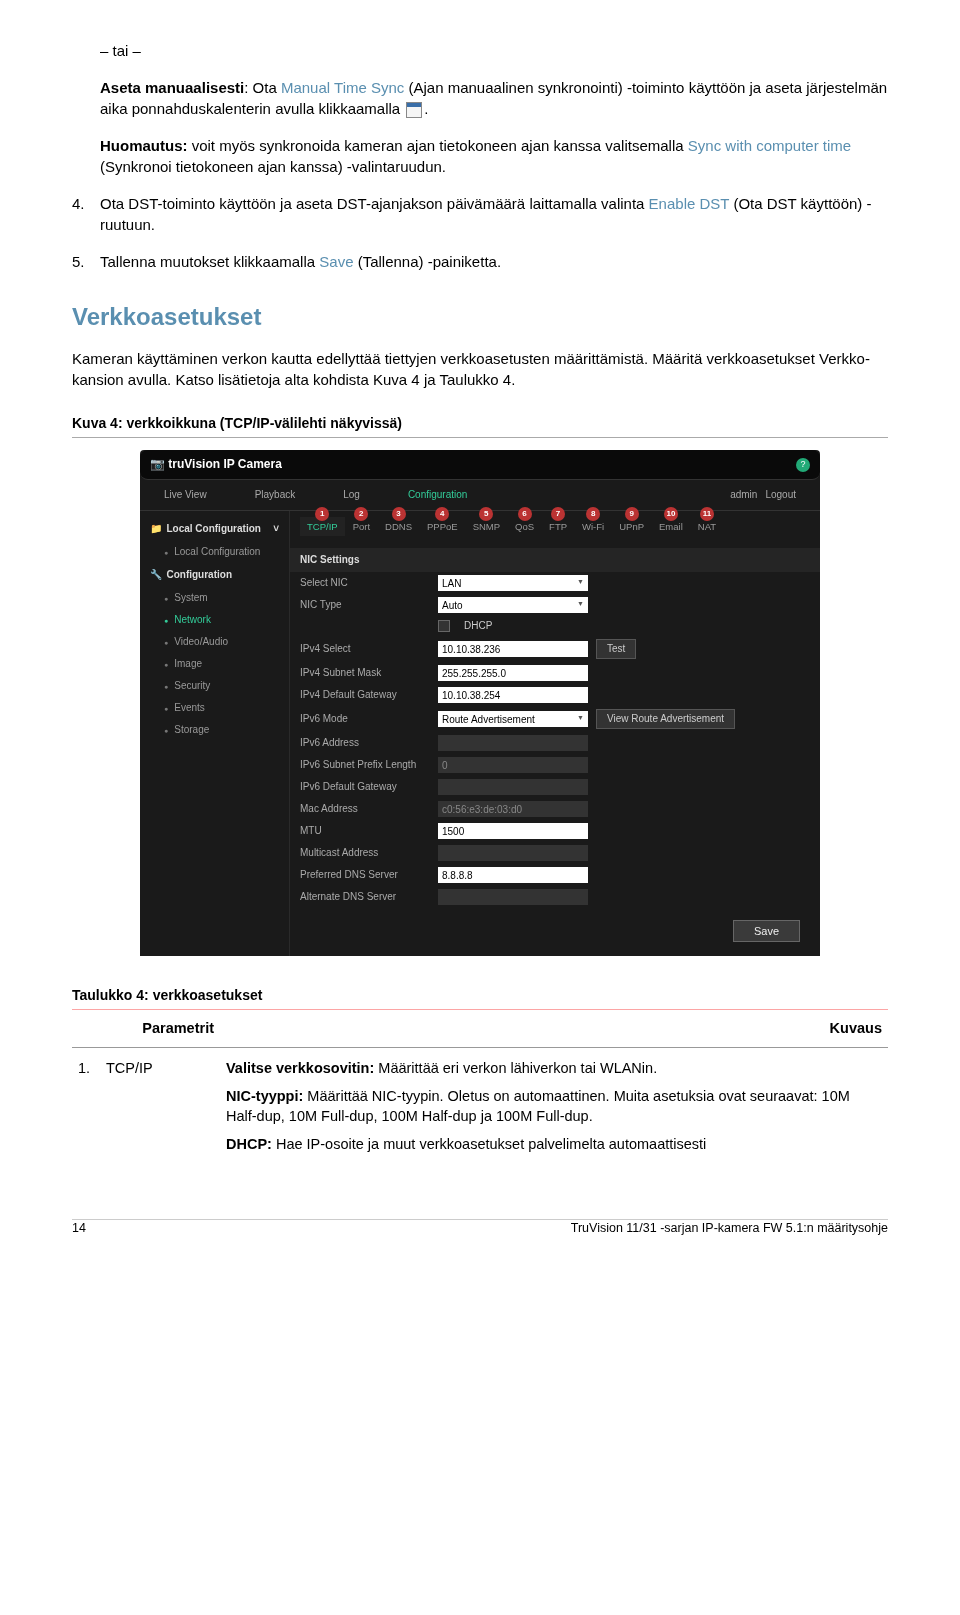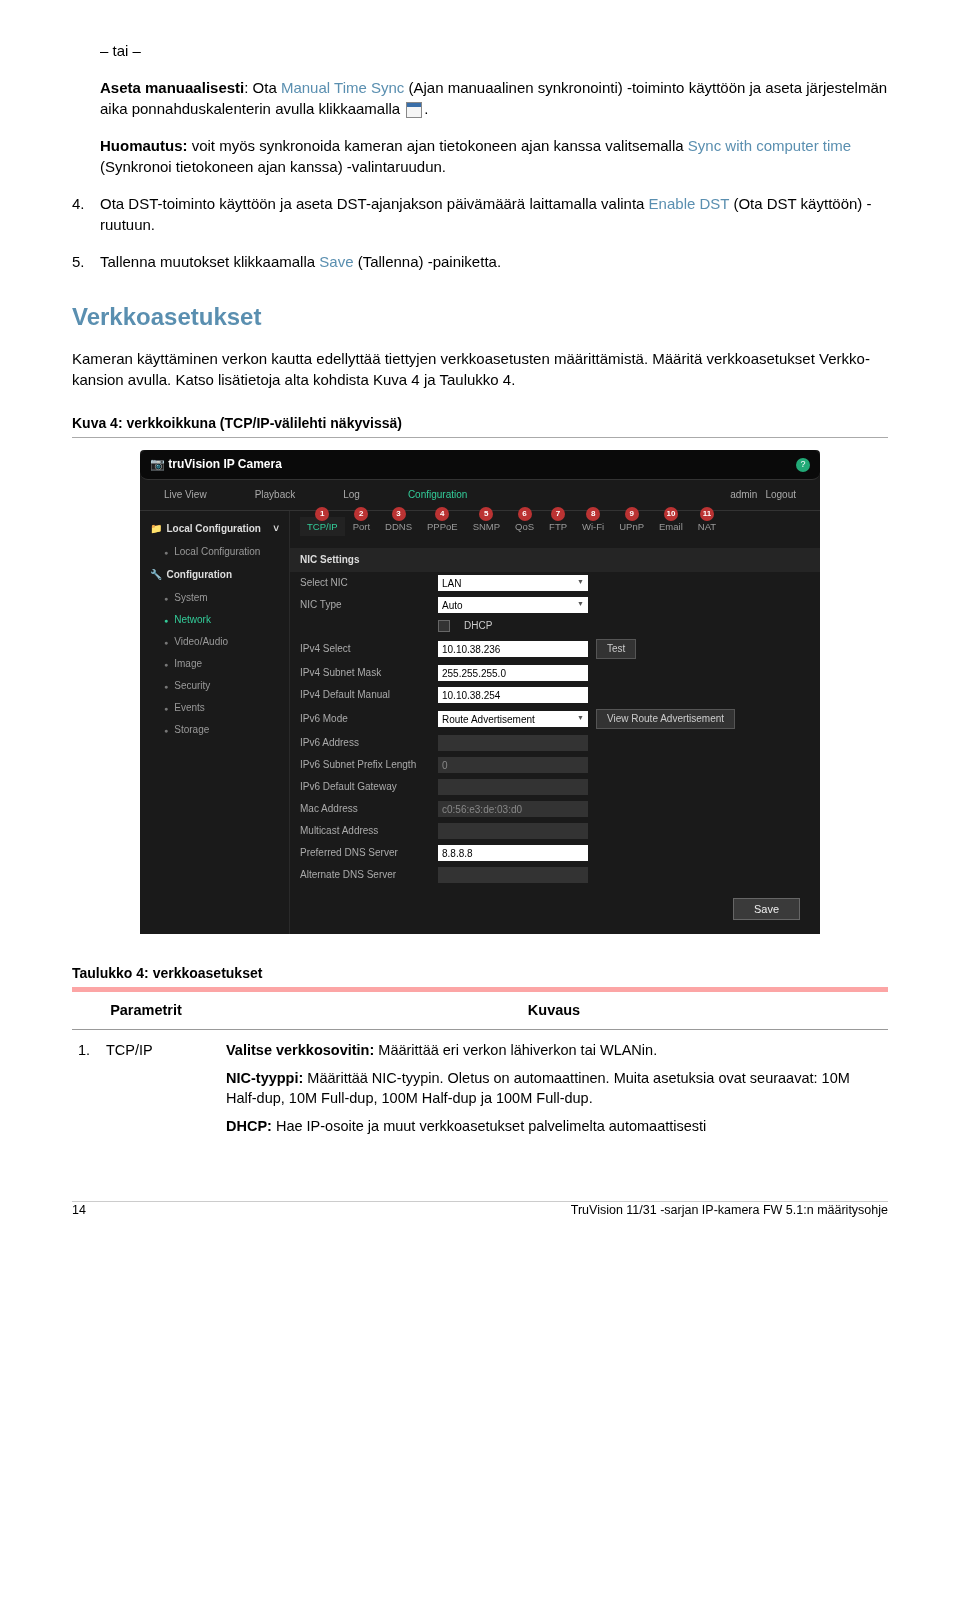--- a/index.html
+++ b/index.html
@@ -74,21 +74,21 @@
     content:"▼"; position:absolute; right:4px; top:2px; font-size:7px; color:#555;
   }
   .chk { width:12px; height:12px; background:#333; border:1px solid #666; display:inline-block; margin-right:6px; vertical-align:middle;}
   .btn-small { background:#333; color:#ccc; padding:2px 10px; font-size:10px; border:1px solid #555; cursor:default;}
   .save-row { text-align:right; padding:16px 20px 0 0; }
   .save-btn { background:#3a3a3a; color:#eee; padding:4px 20px; border:1px solid #666; font-size:11px;}
   .help-badge { width:14px;height:14px;border-radius:50%;background:#2a7;color:#fff;font-size:9px;display:flex;align-items:center;justify-content:center;}
   
   .tbl-title { font-weight:bold; margin:30px 0 4px 0; font-size:14px;}
   table.ptable { width:100%; border-collapse:collapse; font-size:14.5px;}
-  table.ptable th { text-align:center; padding:8px 6px; border-bottom:1px solid #999; border-top:5px solid #fca5a5;}
+  table.ptable th { text-align:right; padding:8px 6px; border-bottom:1px solid #999; border-top:1px solid #fca5a5;}
   table.ptable td { padding:10px 6px 6px 6px; vertical-align:top;}
   .td-num { width:28px; white-space:nowrap;}
   .td-name { width:120px;}
   .desc-block { margin-bottom:8px; }
   
   .footer { margin-top:50px; display:flex; justify-content:space-between; font-size:12.5px; border-top:1px solid #ccc; }
 </style>
 </head>
 <body>
 
@@ -185,21 +185,21 @@
       <div class="form-row">
           <div class="form-label">IPv4 Select</div>
           <div class="form-input">10.10.38.236</div>
           <div class="btn-small">Test</div>
         </div>
       <div class="form-row">
           <div class="form-label">IPv4 Subnet Mask</div>
           <div class="form-input">255.255.255.0</div>
         </div>
       <div class="form-row">
-          <div class="form-label">IPv4 Default Manual</div>
+          <div class="form-label">IPv4 Default Gateway</div>
           <div class="form-input">10.10.38.254</div>
         </div>
       <div class="form-row">
           <div class="form-label">IPv6 Mode</div>
           <div class="form-input dropdown">Route Advertisement</div>
           <div class="btn-small">View Route Advertisement</div>
         </div>
       <div class="form-row">
           <div class="form-label">IPv6 Address</div>
           <div class="form-input dark"></div>
@@ -208,20 +208,24 @@
           <div class="form-label">IPv6 Subnet Prefix Length</div>
           <div class="form-input dark">0</div>
         </div>
       <div class="form-row">
           <div class="form-label">IPv6 Default Gateway</div>
           <div class="form-input dark"></div>
         </div>
       <div class="form-row">
           <div class="form-label">Mac Address</div>
           <div class="form-input dark">c0:56:e3:de:03:d0</div>
+        </div>
+      <div class="form-row">
+          <div class="form-label">MTU</div>
+          <div class="form-input">1500</div>
         </div>
       <div class="form-row">
           <div class="form-label">Multicast Address</div>
           <div class="form-input dark"></div>
         </div>
 
       <div class="form-row">
           <div class="form-label">Preferred DNS Server</div>
           <div class="form-input">8.8.8.8</div>
         </div>

